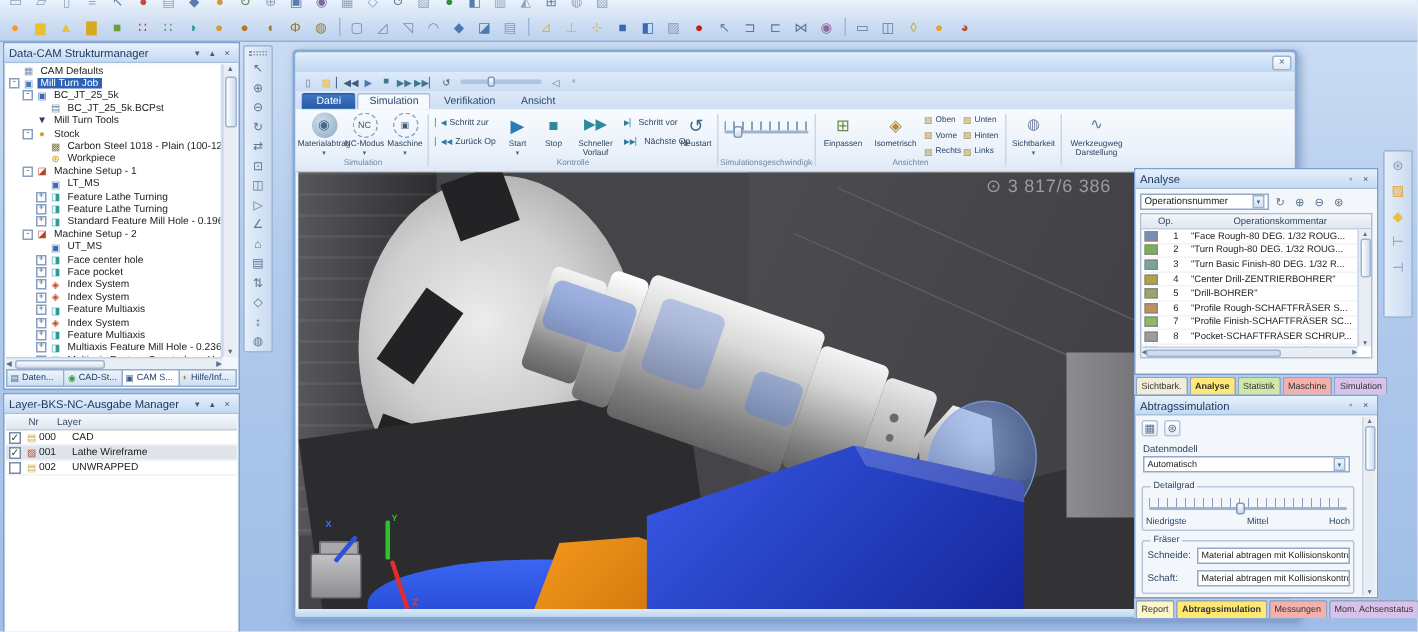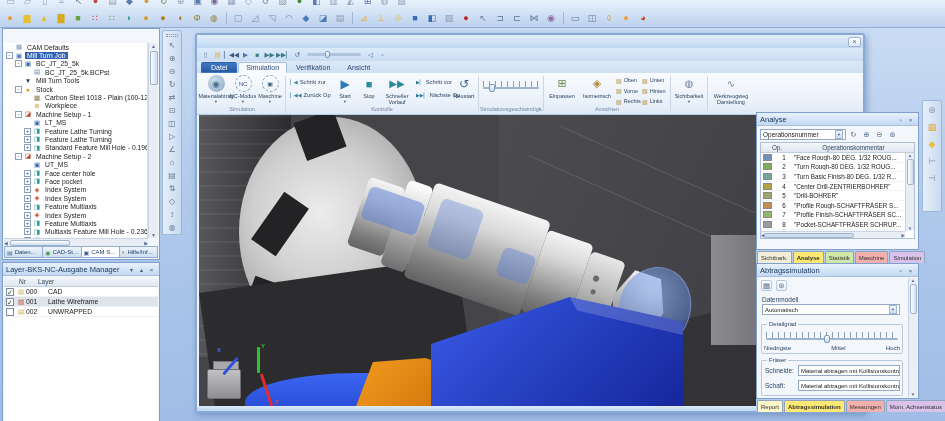--- a/index.html
+++ b/index.html
@@ -463,20 +463,27 @@
       <span class="tbi" style="color: rgb(192, 74, 48);">
         <b style="font-weight:normal">◕</b>
         <i></i>
         <span class="caret"></span>
       </span>
 
   </div>
 </div>
 
 <div class="abs panel panel1">
+  <div class="ptitle">
+    <span>Data-CAM Strukturmanager</span>
+    <span class="sp"></span>
+    <span class="pbtn">▾</span>
+    <span class="pbtn">▴</span>
+    <span class="pbtn">×</span>
+  </div>
   <div class="tree">
 
       <div class="trow" style="padding-left: 2px;">
         <span class="exp"></span>
         <span class="tico" style="color: rgb(122, 147, 184);">▦</span>
         <span class="tlabel">CAM Defaults</span>
       </div>
 
       <div class="trow selected" style="padding-left: 2px;">
         <span class="exp">-</span>
@@ -946,20 +953,24 @@
       <div class="tr-block2"></div>
       <div class="tr-block"></div>
       <div class="axis axis-y"></div>
       <div class="axis axis-x"></div>
       <div class="axis axis-z"></div>
       <span class="axlab" style="left:56px;top:-4px;color:#2ec22e;">Y</span>
       <span class="axlab" style="left:12px;top:0;color:#4a6af0;">X</span>
       <span class="axlab" style="left:70px;top:52px;color:#e04040;">Z</span>
     </div>
 
+    <div class="readout">
+      <span>⊙</span>
+      <span>3 817/6 386</span>
+    </div>
   </div>
   <div class="simbottom"></div>
 </div>
 
 <div class="abs rightcol">
 
   <div class="rpanel analyse">
     <div class="ptitle">
       <span>Analyse</span>
       <span class="sp"></span>

